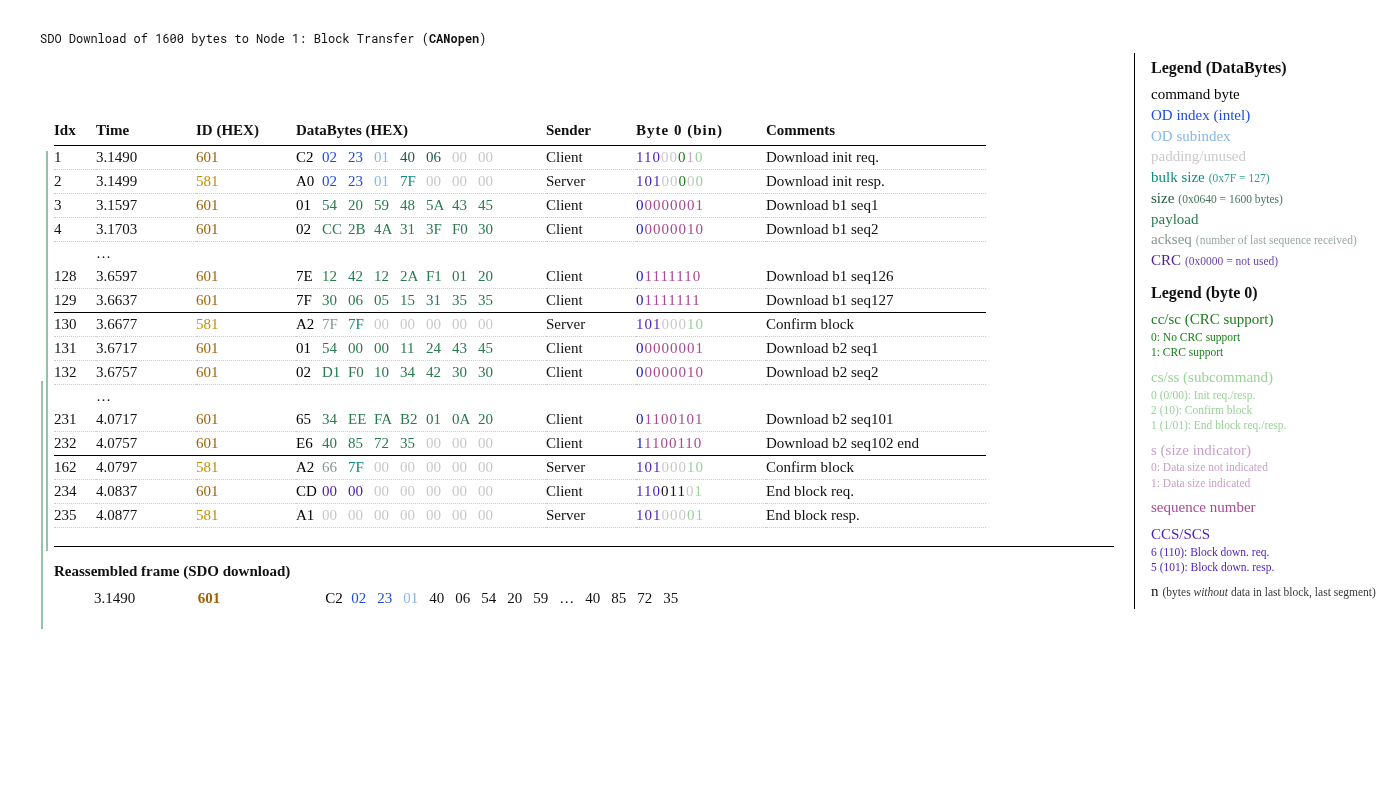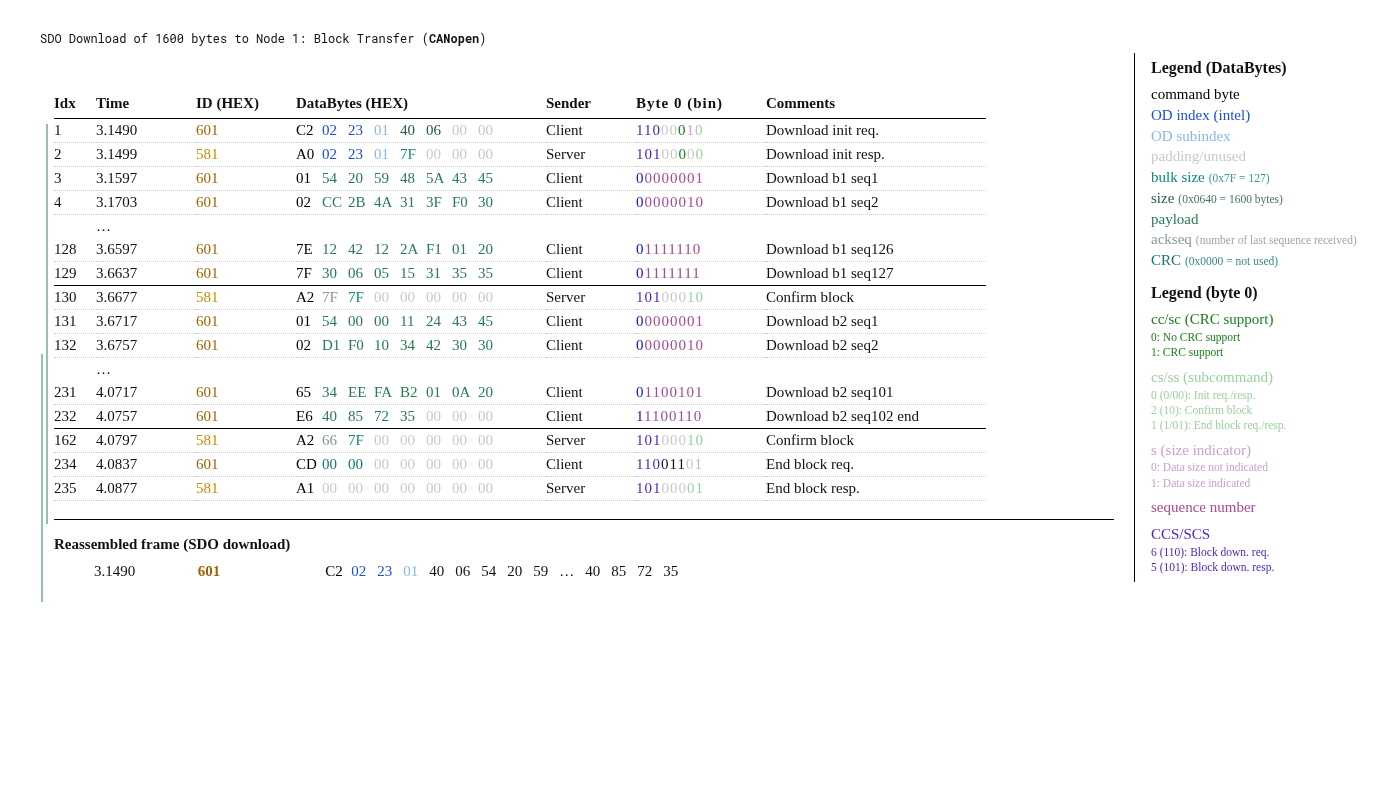--- a/index.html
+++ b/index.html
@@ -36,21 +36,21 @@
 
   
   .c-cmd      { color: #000000; }          
   .c-odidx    { color: #1d4ed8; }          
   .c-odsub    { color: #8ab7ec; }          
   .c-pad      { color: #c9c9c9; }          
   .c-blksize  { color: #0e8a80; }          
   .c-size     { color: #245c42; }          
   .c-payload  { color: #287a4f; }          
   .c-ackseq   { color: #88988e; }          
-  .c-crc      { color: #0f766e; }             
+  .c-crc      { color: #4c1d95; }             
   
   .c-cc       { color: #1a7f1a; }          
   .c-cs       { color: #9bd19b; }          
   .c-s        { color: #c8a2c8; }          
   .c-seq      { color: #a84a93; }          
   .c-ccs      { color: #4a1fbf; }          
   .c-c        { color: #1111cc; }          
   .c-n        { color: #111; }             
 
   .id-601 { color: #a16207; }
@@ -280,15 +280,16 @@
         <div class="entry c-ackseq"><span class="term">ackseq</span><span class="aux">(number of last sequence received)</span></div>
         <div class="entry c-crc"><span class="term">CRC</span><span class="aux">(0x0000 = not used)</span></div>
       </div>
     <h3 style="margin-top:12px">Legend (byte 0)</h3>
     <div id="legend-b0">
         <div class="entry c-cc" style="margin-bottom: 8px;"><span class="term">cc/sc (CRC support)</span><div class="sub">0: No CRC support</div><div class="sub">1: CRC support</div></div>
         <div class="entry c-cs" style="margin-bottom: 8px;"><span class="term">cs/ss (subcommand)</span><div class="sub">0 (0/00): Init req./resp.</div><div class="sub">2 (10): Confirm block</div><div class="sub">1 (1/01): End block req./resp.</div></div>
         <div class="entry c-s" style="margin-bottom: 8px;"><span class="term">s (size indicator)</span><div class="sub">0: Data size not indicated</div><div class="sub">1: Data size indicated</div></div>
         <div class="entry c-seq" style="margin-bottom: 8px;"><span class="term">sequence number</span></div>
         <div class="entry c-ccs" style="margin-bottom: 8px;"><span class="term">CCS/SCS</span><div class="sub">6 (110): Block down. req.</div><div class="sub">5 (101): Block down. resp.</div></div>
+        <div class="entry c-n" style="margin-bottom: 8px;"><span class="term">n</span><span class="aux">(bytes <em>without</em> data in last block, last segment)</span></div>
       </div>
   </div>
 </div>
 
 </body></html>

